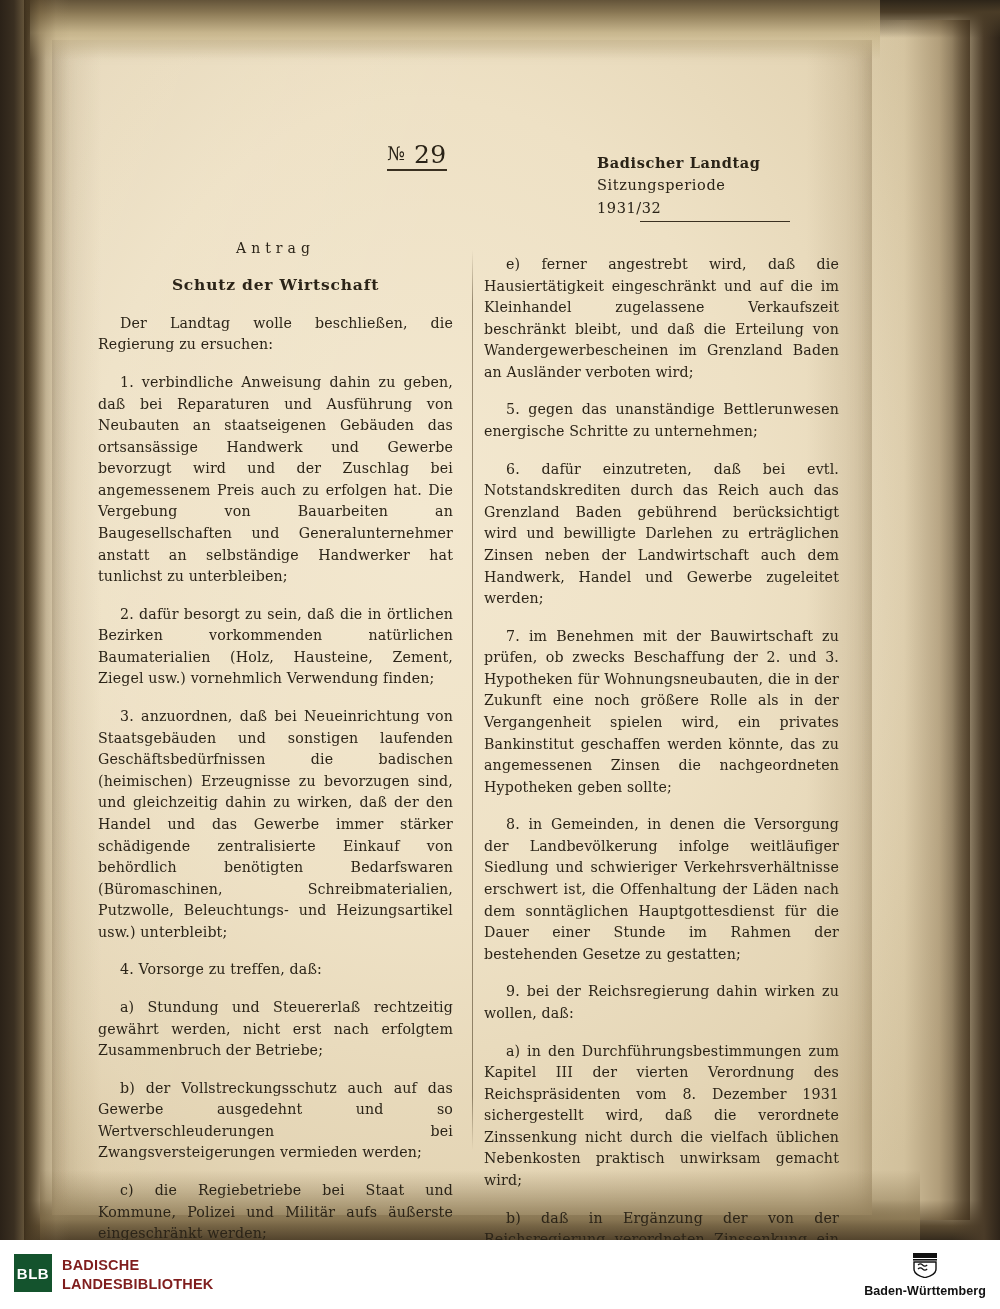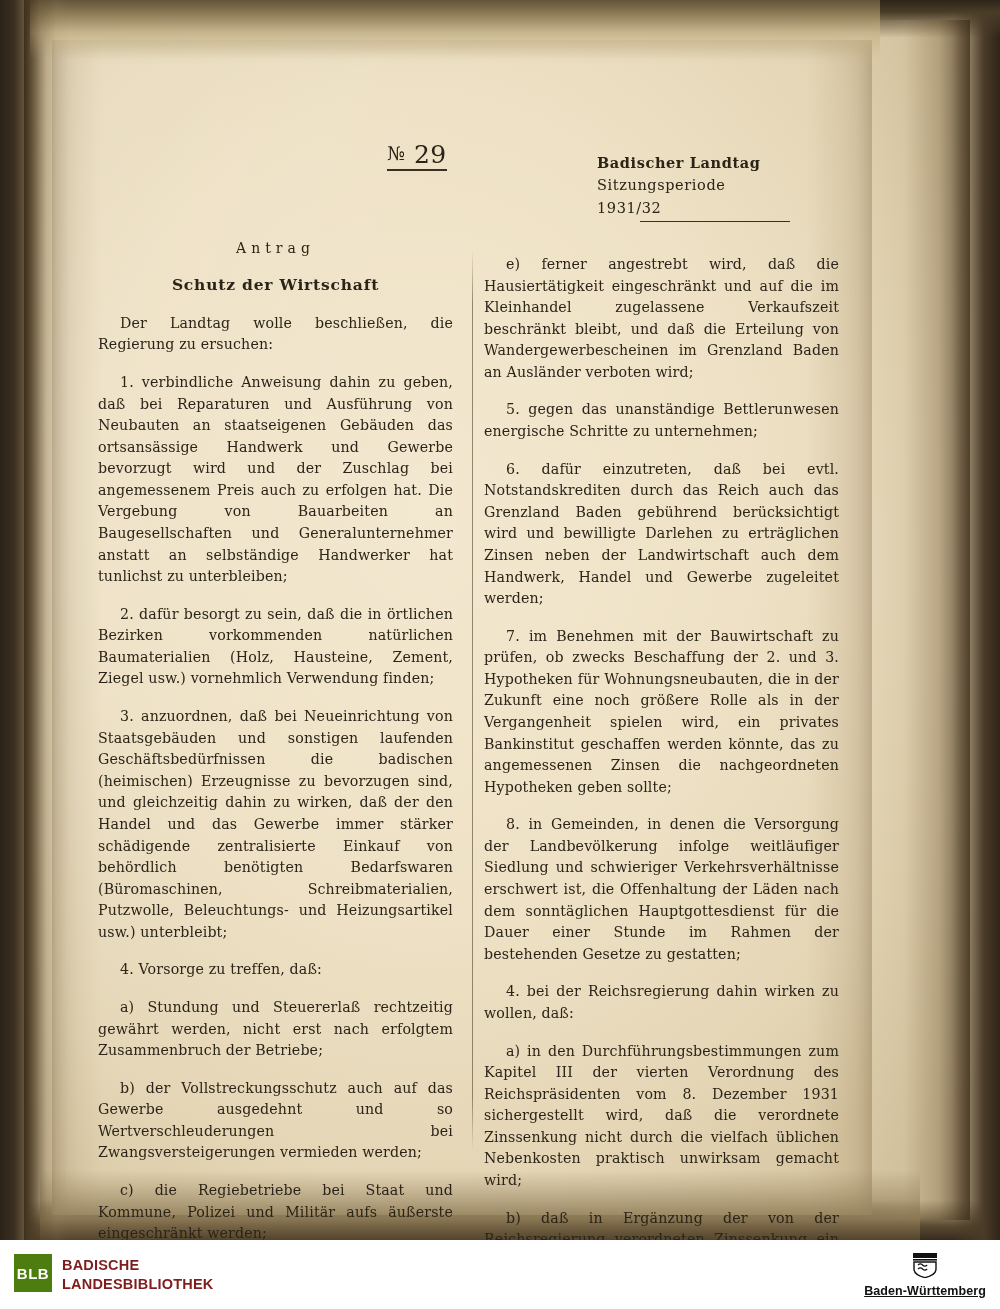--- a/index.html
+++ b/index.html
@@ -179,21 +179,21 @@
   #footer {
     position: absolute;
     left: 0; top: 1240px;
     width: 1000px; height: 69px;
     background: #ffffff;
   }
   .logo-box {
     position: absolute;
     left: 14px; top: 14px;
     width: 38px; height: 38px;
-    background: #4d7c0f;
+    background: #14532d;
     display: flex; align-items: center; justify-content: center;
   }
   .logo-box span {
     color: #ffffff;
     font-family: "Liberation Sans", sans-serif;
     font-weight: bold;
     font-size: 15px;
     letter-spacing: 0.5px;
   }
   .footer-text {
@@ -214,21 +214,20 @@
   }
   .crest {
     margin: 0 auto 2px auto;
     width: 30px; height: 26px;
   }
   .footer-right .state {
     font-size: 12.5px;
     color: #111111;
     font-weight: bold;
     letter-spacing: 0.1px;
-    text-decoration: underline;
   }
 </style>
 </head>
 <body>
 
 <div id="scan">
   <div class="leaf"></div>
   <div class="top-edge"></div>
   <div class="right-edge"></div>
   <div class="bottom-edge"></div>
@@ -264,21 +263,21 @@
         <p class="p">c) die Regiebetriebe bei Staat und Kommune, Polizei und Militär aufs äußerste eingeschränkt werden;</p>
         <p class="p">d) den Gemeinden dringend nahe gelegt wird, möglichst rasch eine wirksame Besteuerung der Filialen der Großwarenhauskonzerne und Einheitspreisgeschäfte durchzuführen, und für entsprechende Steuerordnungsentwürfe in der Form gesorgt wird, daß die Filialsteuer immer an dem Ort bezahlt werden muß, wo das Filialgeschäft betrieben wird, und nicht zentral am Sitz der Stammfirma;</p>
       </div>
 
       <div class="col right">
         <p class="p">e) ferner angestrebt wird, daß die Hausiertätigkeit eingeschränkt und auf die im Kleinhandel zugelassene Verkaufszeit beschränkt bleibt, und daß die Erteilung von Wandergewerbescheinen im Grenzland Baden an Ausländer verboten wird;</p>
         <p class="p">5. gegen das unanständige Bettlerunwesen energische Schritte zu unternehmen;</p>
         <p class="p">6. dafür einzutreten, daß bei evtl. Notstandskrediten durch das Reich auch das Grenzland Baden gebührend berücksichtigt wird und bewilligte Darlehen zu erträglichen Zinsen neben der Landwirtschaft auch dem Handwerk, Handel und Gewerbe zugeleitet werden;</p>
         <p class="p">7. im Benehmen mit der Bauwirtschaft zu prüfen, ob zwecks Beschaffung der 2. und 3. Hypotheken für Wohnungsneubauten, die in der Zukunft eine noch größere Rolle als in der Vergangenheit spielen wird, ein privates Bankinstitut geschaffen werden könnte, das zu angemessenen Zinsen die nachgeordneten Hypotheken geben sollte;</p>
         <p class="p">8. in Gemeinden, in denen die Versorgung der Landbevölkerung infolge weitläufiger Siedlung und schwieriger Verkehrsverhältnisse erschwert ist, die Offenhaltung der Läden nach dem sonntäglichen Hauptgottesdienst für die Dauer einer Stunde im Rahmen der bestehenden Gesetze zu gestatten;</p>
-        <p class="p">4. bei der Reichsregierung dahin wirken zu wollen, daß:</p>
+        <p class="p">9. bei der Reichsregierung dahin wirken zu wollen, daß:</p>
         <p class="p">a) in den Durchführungsbestimmungen zum Kapitel III der vierten Verordnung des Reichspräsidenten vom 8. Dezember 1931 sichergestellt wird, daß die verordnete Zinssenkung nicht durch die vielfach üblichen Nebenkosten praktisch unwirksam gemacht wird;</p>
         <p class="p">b) daß in Ergänzung der von der Reichsregierung verordneten Zinssenkung ein Höchstzinssatz für alle (kurz- und langfristigen) Darlehen festgesetzt wird, dessen Ueberschreitung als Wucher bestraft wird.</p>
 
 
       </div>
     </div>
   </div>
 </div>
 
 <div id="footer">

